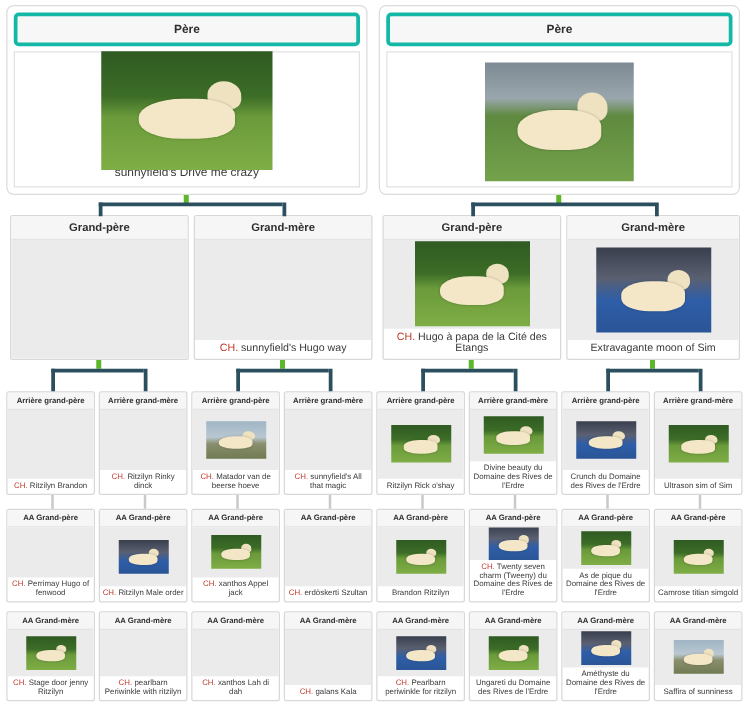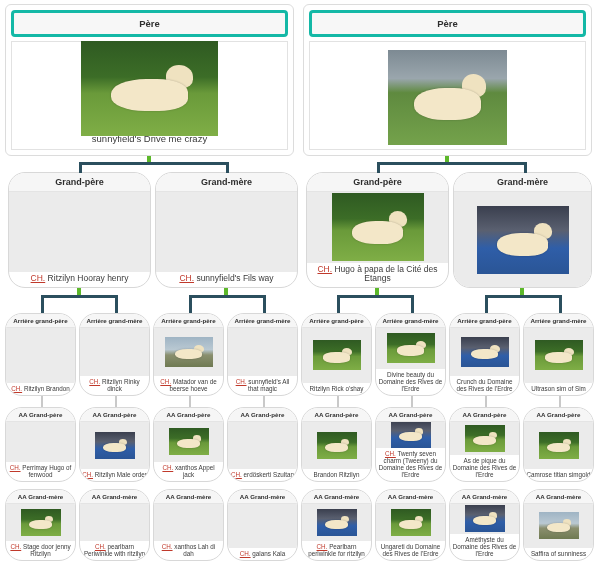--- a/index.html
+++ b/index.html
@@ -9,21 +9,21 @@
     font-family: "Liberation Sans", "DejaVu Sans", sans-serif;
     overflow: hidden;
   }
   #root { position: relative; width: 597px; height: 566px; }
 
   
   .card {
     position: absolute;
     background: #ffffff;
     border: 1px solid #d8d8d8;
-    border-radius: 17px;
+    border-radius: 2px;
     display: flex;
     flex-direction: column;
     overflow: hidden;
   }
   .card-title {
     text-align: center;
     font-weight: bold;
     color: #2e2e2e;
     background: #f6f6f6;
     border-bottom: 1px solid #e4e4e4;
@@ -44,21 +44,21 @@
     background: #4a6b2a;
   }
   .name {
     text-align: center;
     color: #3a3a3a;
     line-height: 1.12;
     flex: 0 0 auto;
     padding: 2px 2px 3px 2px;
     word-wrap: break-word;
   }
-  .ch { color: #c0392b; font-weight: normal; text-decoration: underline; }
+  .ch { color: #c0392b; font-weight: normal; }
 
   
   .gen1 {
     top: 4px; height: 152px;
     border: 1px solid #dcdcdc;
     border-radius: 6px;
     background: #fff;
     padding: 5px;
   }
   .gen1 .card-title {
@@ -159,39 +159,39 @@
       <div class="card-title">Père</div>
       <div class="inner">
         <div class="photo-holder">
           <div class="photo ph ring" style="width: 119px; height: 95px;"></div>
         </div>
       </div>
     </div>
     <div class="card gen2" style="left: 8px; width: 143px;">
       <div class="card-title">Grand-père</div>
       <div class="photo-area nophoto"></div>
-      <div class="name"><span class="ch">CH.</span> <span>Ritzilyn Hooray henry</span></div>
     </div>
     <div class="card gen2" style="left: 155px; width: 143px;">
       <div class="card-title">Grand-mère</div>
       <div class="photo-area nophoto"></div>
-      <div class="name"><span class="ch">CH.</span> <span>sunnyfield's Fils way</span></div>
+      <div class="name"><span class="ch">CH.</span> <span>sunnyfield's Hugo way</span></div>
     </div>
     <div class="card gen2" style="left: 306px; width: 143px;">
       <div class="card-title">Grand-père</div>
       <div class="photo-area">
         <div class="photo ph" style="width: 92px; height: 68px;"></div>
       </div>
       <div class="name"><span class="ch">CH.</span> <span>Hugo à papa de la Cité des Etangs</span></div>
     </div>
     <div class="card gen2" style="left: 453px; width: 139px;">
       <div class="card-title">Grand-mère</div>
       <div class="photo-area">
         <div class="photo ph indoor" style="width: 92px; height: 68px;"></div>
       </div>
+      <div class="name"><span>Extravagante moon of Sim</span></div>
     </div>
     <div class="card gen3" style="left: 5px; width: 71px;">
       <div class="card-title">Arrière grand-père</div>
       <div class="photo-area nophoto"></div>
       <div class="name"><span class="ch">CH.</span> <span>Ritzilyn Brandon</span></div>
     </div>
     <div class="card gen3" style="left: 79px; width: 71px;">
       <div class="card-title">Arrière grand-mère</div>
       <div class="photo-area nophoto"></div>
       <div class="name"><span class="ch">CH.</span> <span>Ritzilyn Rinky dinck</span></div>

